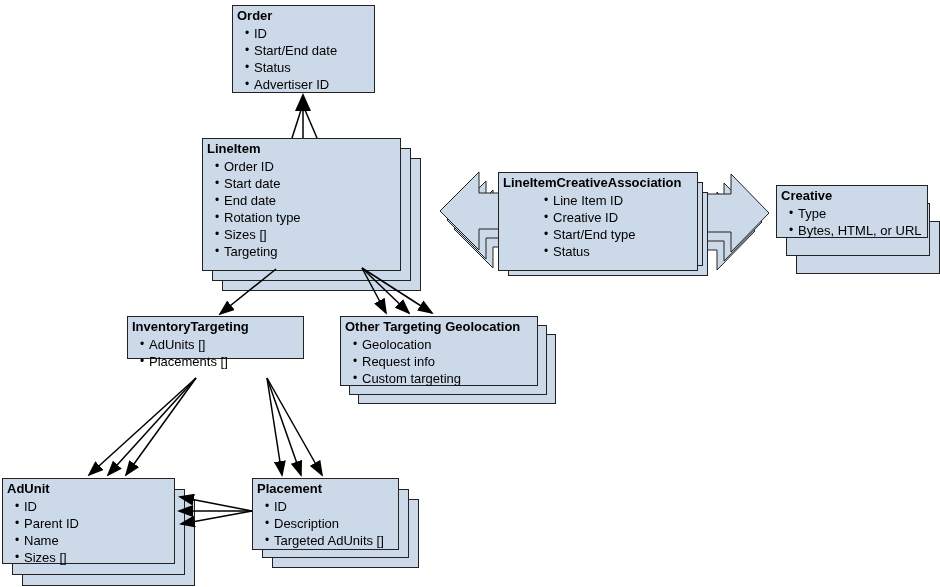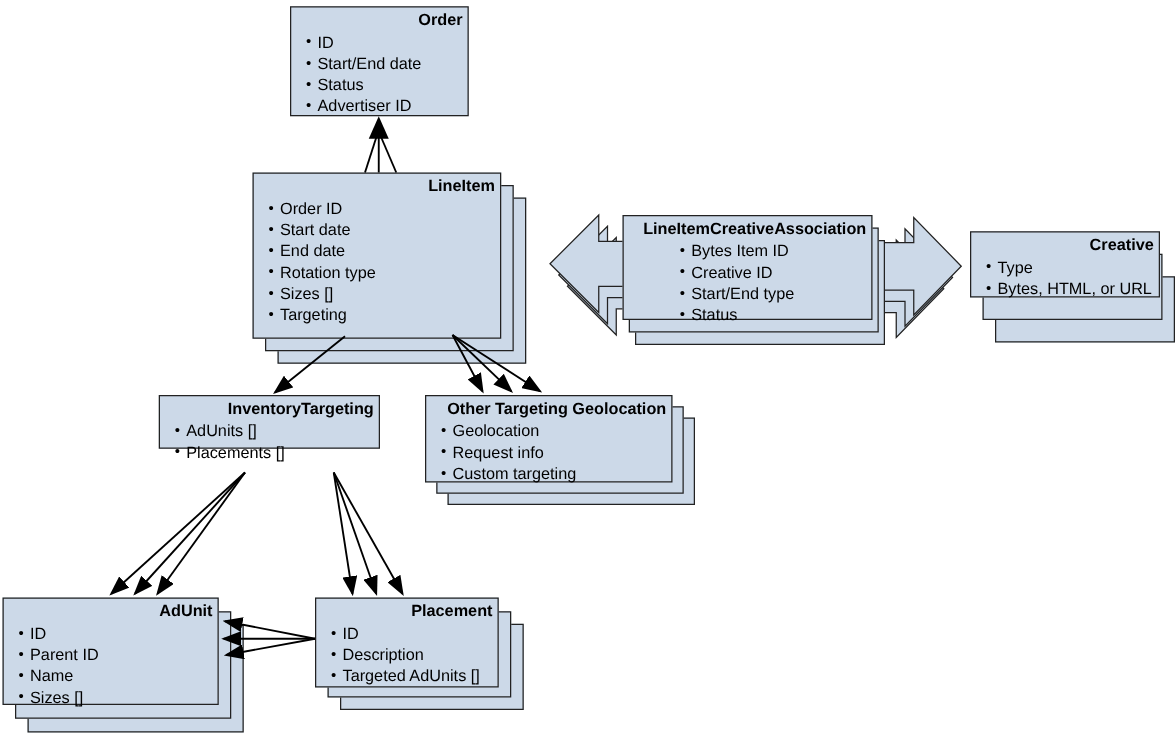--- a/index.html
+++ b/index.html
@@ -5,21 +5,21 @@
   html,body{margin:0;padding:0;background:#ffffff;}
   .stage{
     position:relative;width:940px;height:587px;background:#ffffff;
     font-family:"Liberation Sans",sans-serif;overflow:hidden;
   }
   svg.layer{position:absolute;left:0;top:0;pointer-events:none;}
   .entity .stack,.entity .main{
     position:absolute;background:#ccd9e8;border:1px solid #222;box-sizing:border-box;
   }
   .entity .main{padding:2px 4px;}
-  .title{font-weight:bold;font-size:13px;line-height:16px;text-align:right;white-space:nowrap;color:#000;}
+  .title{font-weight:bold;font-size:13px;line-height:16px;text-align:left;white-space:nowrap;color:#000;}
   ul.attrs{list-style:none;margin:1px 0 0 0;padding:0 0 0 3px;font-size:13px;color:#000;}
   ul.attrs li{line-height:17px;display:flex;white-space:nowrap;}
   ul.attrs .bullet{flex:0 0 14px;width:14px;text-align:center;font-size:12px;}
   .indent ul.attrs{padding-left:36px;}
   .blockarrow{fill:#ccd9e8;stroke:#222;stroke-width:1;}
   .conn{stroke:#000;stroke-width:1.5;fill:none;}
   .head{fill:#000;stroke:none;}
 </style>
 </head>
 <body>
@@ -93,26 +93,26 @@
             <span class="bullet">•</span>
             <span>Targeting</span>
           </li>
         </ul>
     </div>
   </div>
 
   <div class="entity indent">
     <div class="stack" style="left:508px;top:192px;width:200px;height:84px"></div>
     <div class="stack" style="left:503px;top:182px;width:200px;height:84px"></div>
-    <div class="main" style="left:498px;top:172px;width:200px;height:84px">
+    <div class="main" style="left:498px;top:172px;width:200px;height:99px">
       <div class="title">LineItemCreativeAssociation</div>
       <ul class="attrs">
           <li>
             <span class="bullet">•</span>
-            <span>Bytes Item ID</span>
+            <span>Line Item ID</span>
           </li>
           <li>
             <span class="bullet">•</span>
             <span>Creative ID</span>
           </li>
           <li>
             <span class="bullet">•</span>
             <span>Start/End type</span>
           </li>
           <li>

